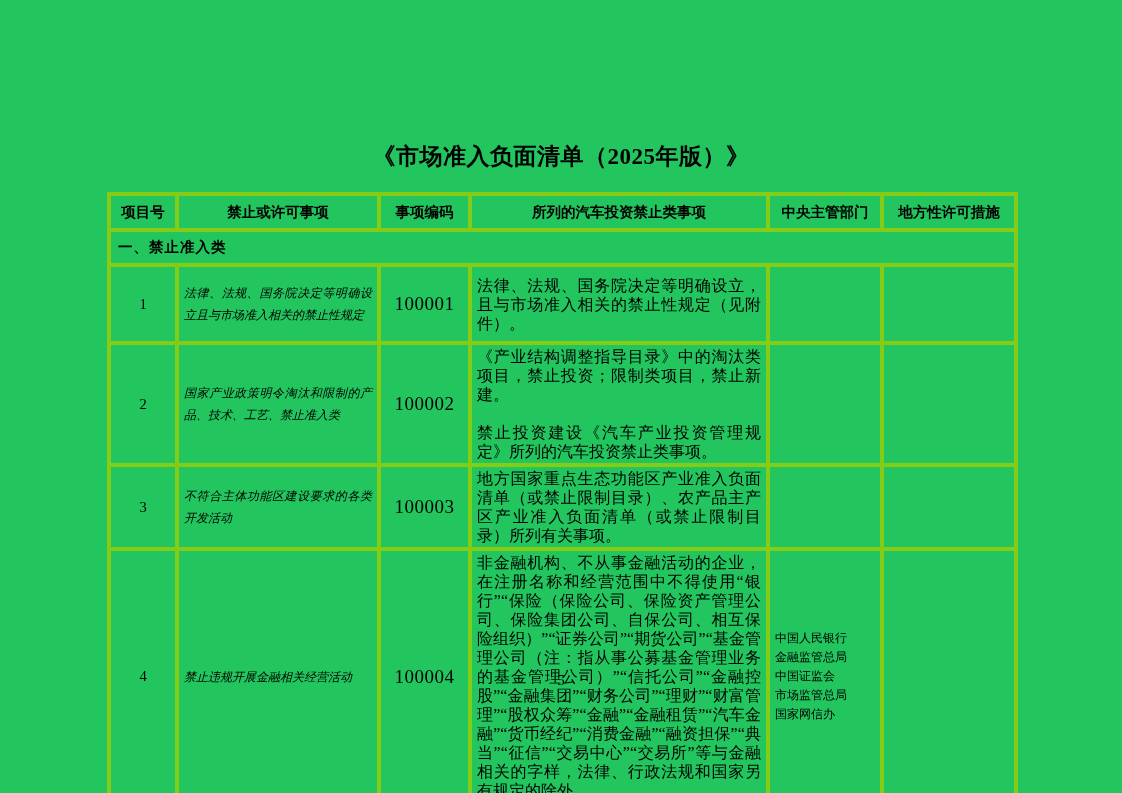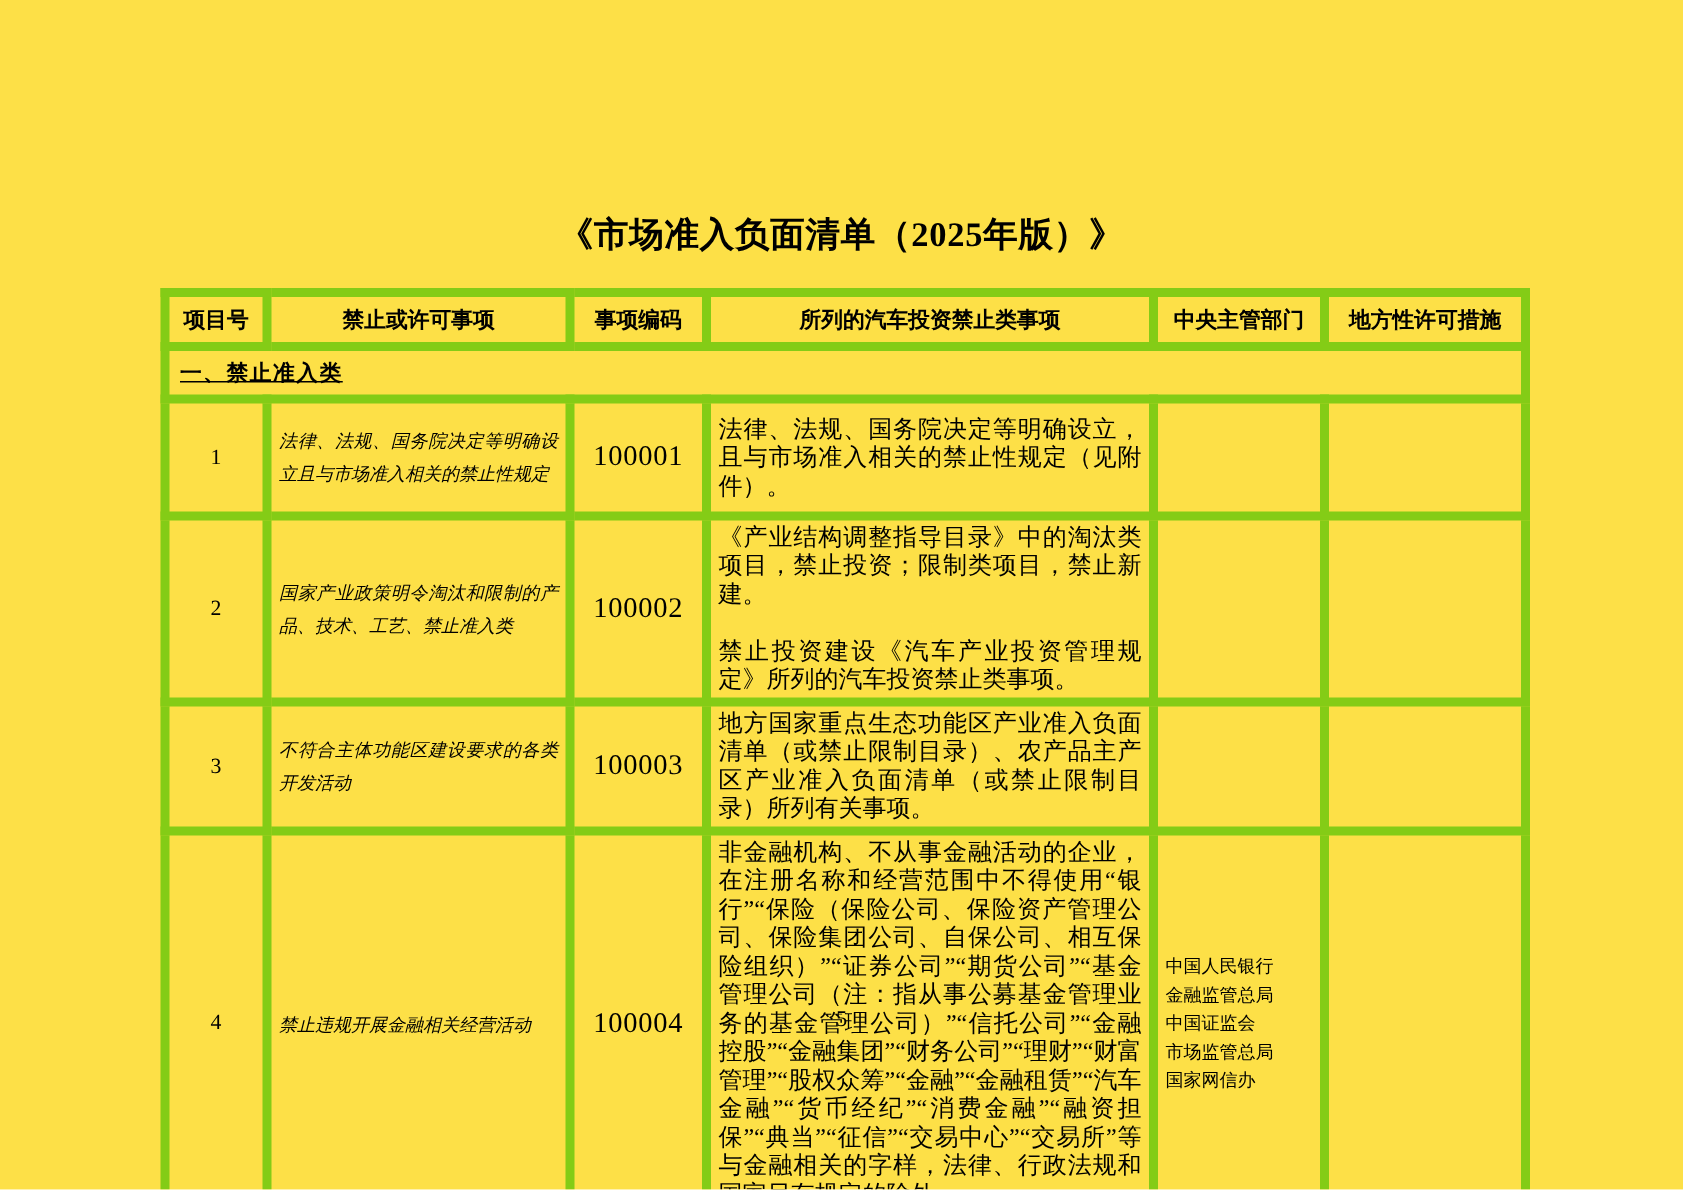--- a/index.html
+++ b/index.html
@@ -6,21 +6,21 @@
   html, body {
     margin: 0; padding: 0;
     background: #ffffff;
     font-family: "Liberation Serif", "DejaVu Serif", serif;
     color: #000;
   }
   .page {
     position: relative;
     width: 1122px;
     height: 793px;
-    background: #fde047;
+    background: #22c55e;
     overflow: hidden;
   }
   .doc-title {
     position: absolute;
     top: 141px;
     left: 0;
     width: 100%;
     text-align: center;
     font-size: 23px;
     font-weight: bold;
@@ -30,40 +30,39 @@
   table.negative-list {
     position: absolute;
     left: 107px;
     top: 192px;
     width: 907px;
     border-collapse: collapse;
     table-layout: fixed;
   }
   .negative-list th,
   .negative-list td {
-    border: 6px solid #84cc16;
+    border: 4px solid #84cc16;
     padding: 2px 5px;
     vertical-align: middle;
     overflow: hidden;
   }
   .negative-list th {
     font-size: 14.5px;
     font-weight: bold;
     text-align: center;
     height: 36px;
     padding: 2px 2px;
   }
   .section-row td {
     font-size: 14.5px;
     font-weight: bold;
     text-align: left;
     height: 35px;
     padding-left: 7px;
     letter-spacing: 1px;
-    text-decoration: underline;
   }
   .cell-id {
     text-align: center;
     font-size: 14.5px;
   }
   .cell-item {
     font-size: 12px;
     line-height: 22px;
     text-align: justify;
     padding: 4px 6px 4px 7px;

